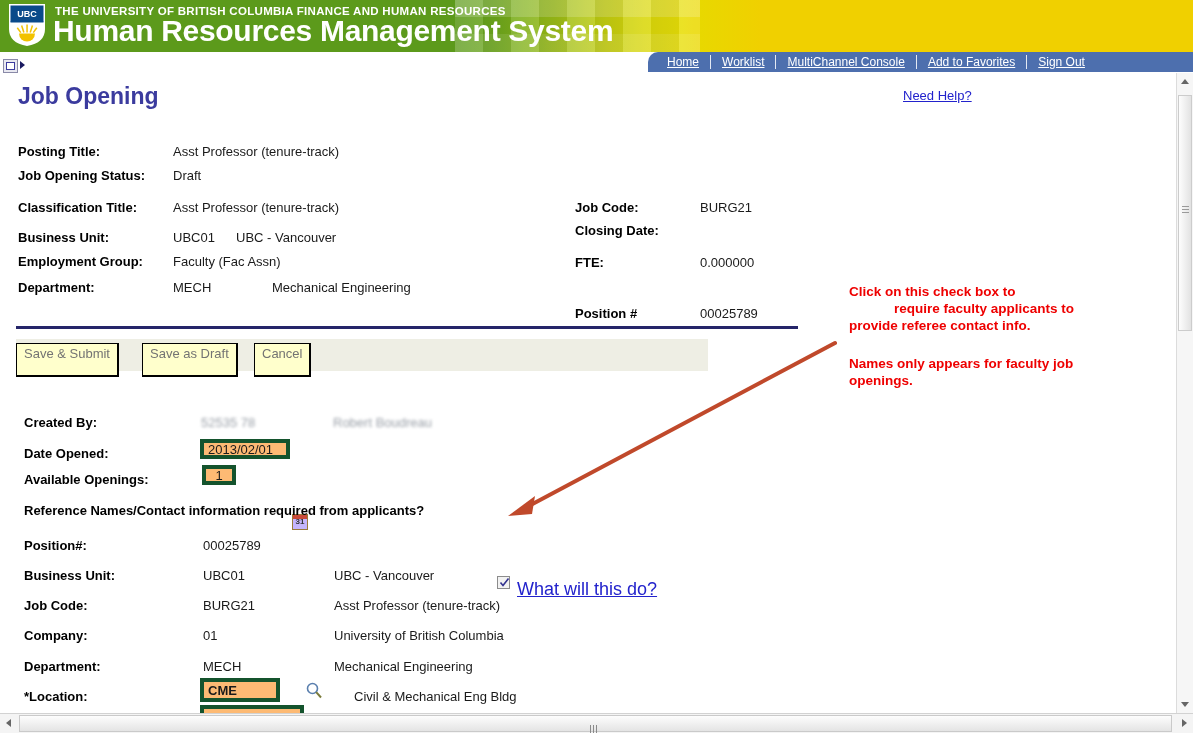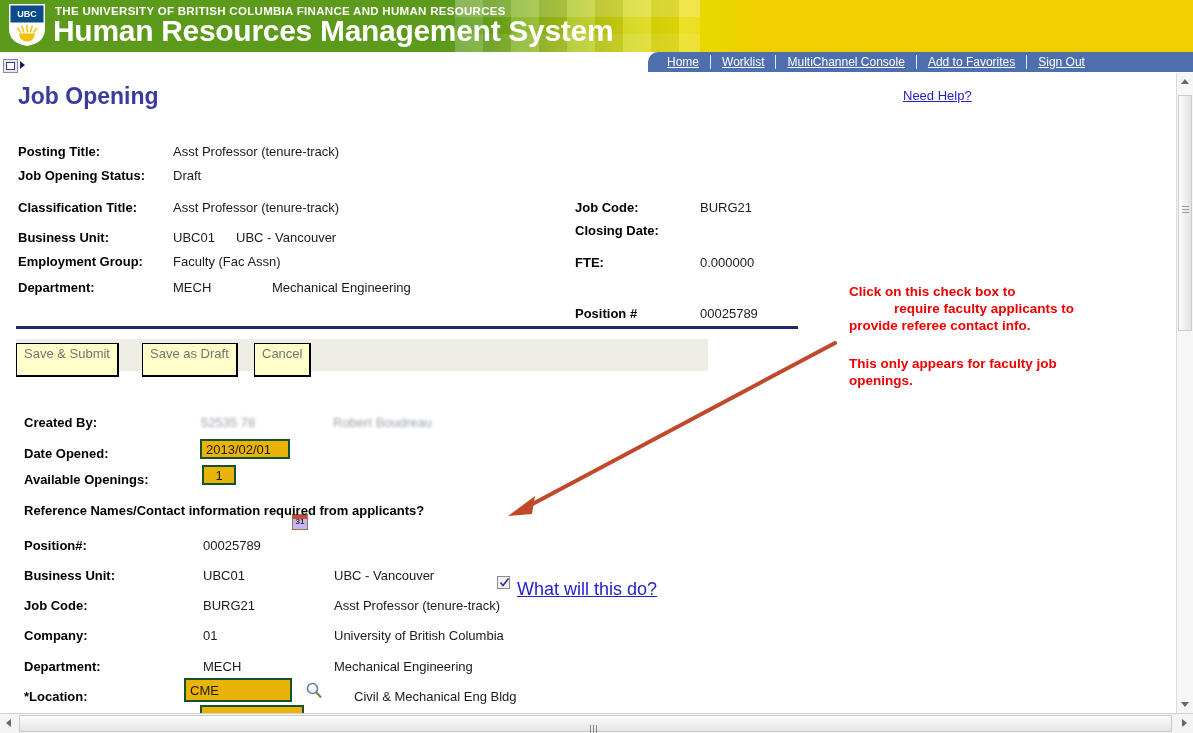--- a/index.html
+++ b/index.html
@@ -185,22 +185,22 @@
     font-family: "Liberation Sans", sans-serif;
     padding: 0 7px;
     line-height: 19px;
     cursor: pointer;
     white-space: nowrap;
   }
 
   
   .pinput {
     position: absolute;
-    border: 2px solid #14532d;
-    background: #eab308;
+    border: 4px solid #14532d;
+    background: #fdba74;
     font-size: 13px;
     font-family: "Liberation Sans", sans-serif;
     color: #1a1a1a;
     box-sizing: border-box;
     padding: 1px 4px;
     outline: none;
   }
   .redacted {
     position: absolute;
     font-size: 13px;
@@ -471,35 +471,35 @@
 
     <div class="lbl" style="left:24px; top:555px;">Company:</div>
     <div class="val" style="left:203px; top:555px;">01</div>
     <div class="val" style="left:334px; top:555px;">University of British Columbia</div>
 
     <div class="lbl" style="left:24px; top:586px;">Department:</div>
     <div class="val" style="left:203px; top:586px;">MECH</div>
     <div class="val" style="left:334px; top:586px;">Mechanical Engineering</div>
 
     <div class="lbl" style="left:24px; top:616px;">*Location:</div>
-    <input class="pinput" style="left: 184px; top: 605px; width: 108px; height: 24px;" value="CME">
+    <input class="pinput" style="left: 200px; top: 605px; width: 80px; height: 24px; font-weight: bold;" value="CME">
     <div class="val" style="left:354px; top:616px;">Civil &amp; Mechanical Eng Bldg</div>
     <input class="pinput" style="left: 200px; top: 632px; width: 104px; height: 18px;">
 
   </div>
 
   <svg class="mag-icon" viewBox="0 0 18 18">
     <circle cx="7.5" cy="7.5" r="5" stroke="#5a7fae" stroke-width="1.6" fill="none"></circle>
     <line x1="11.2" y1="11.2" x2="16" y2="16.5" stroke="#7a7a3a" stroke-width="2"></line>
   </svg>
 
   <div class="anno" style="left:849px; top:283px;">Click on this check box to</div>
   <div class="anno" style="left:849px; top:300px;margin-left:45px;">require faculty applicants to</div>
   <div class="anno" style="left:849px; top:317px;">provide referee contact info.</div>
-  <div class="anno" style="left:849px; top:355px;">This only appears for faculty job</div>
+  <div class="anno" style="left:849px; top:355px;">Names only appears for faculty job</div>
   <div class="anno" style="left:849px; top:372px;">openings.</div>
 
   <svg class="anno-arrow" viewBox="0 0 380 210">
     <line x1="355" y1="23" x2="45" y2="188" stroke="#c0492b" stroke-width="4" stroke-linecap="round"></line>
     <polygon points="28,196 55,176 52,194" fill="#c0492b"></polygon>
   </svg>
 
   <div class="vscroll">
     <div class="arrow-up">
       <div class="vtri-up"></div>

